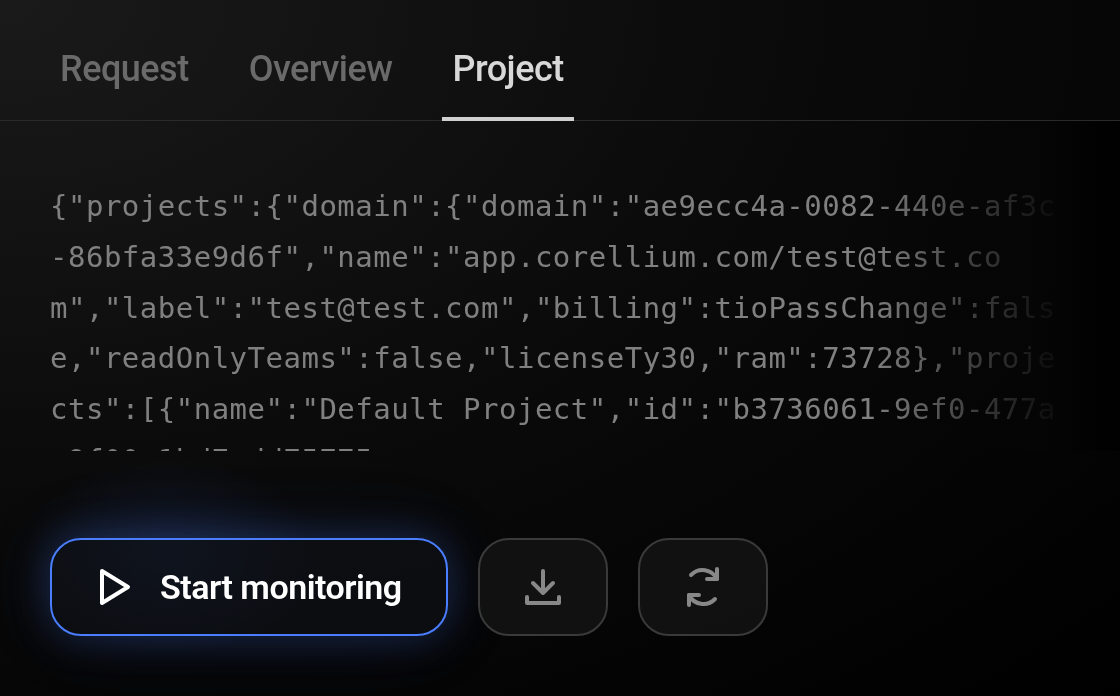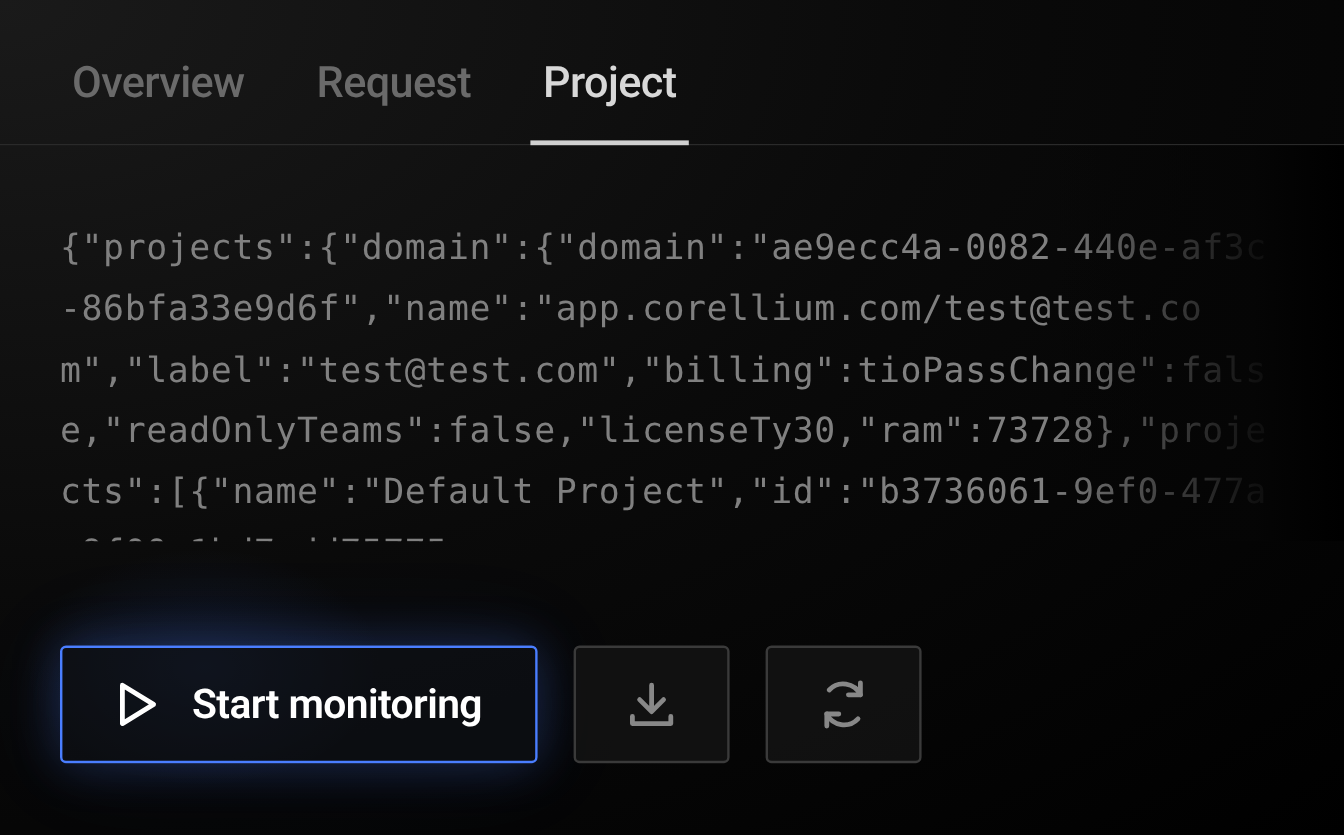--- a/index.html
+++ b/index.html
@@ -81,21 +81,21 @@
       left: 50px;
       display: flex;
       gap: 30px;
       align-items: stretch;
     }
 
     .btn {
       height: 98px;
       background: rgba(20, 20, 20, 0.8);
       border: 2px solid #3a3a3a;
-      border-radius: 5px;
+      border-radius: 31px;
       display: flex;
       align-items: center;
       justify-content: center;
       cursor: pointer;
       color: #cccccc;
     }
 
     .btn-primary {
       border: 2px solid #4a7eff;
       padding: 0 44px;
@@ -133,22 +133,22 @@
     .actions {
       z-index: 1;
     }
   </style>
 </head>
 <body>
 
 <div class="glow"></div>
 
 <div class="tabs">
+  <div class="tab">Request</div>
   <div class="tab">Overview</div>
-  <div class="tab">Request</div>
   <div class="tab active">Project</div>
 </div>
 
 <div class="response-content">{"projects":{"domain":{"domain":"ae9ecc4a-0082-440e-af3c-86bfa33e9d6f","name":"app.corellium.com/test@test.com","label":"test@test.com","billing":tioPassChange":false,"readOnlyTeams":false,"licenseTy30,"ram":73728},"projects":[{"name":"Default Project","id":"b3736061-9ef0-477a-9f00-1bd7edd75775</div>
 
 <div class="actions">
   <div class="btn btn-primary">
     <span class="icon">
       <svg width="36" height="40" viewBox="0 0 36 40" fill="none">
         <path d="M6 4 L32 20 L6 36 Z" stroke="#ffffff" stroke-width="4" stroke-linejoin="round" fill="none"></path>

